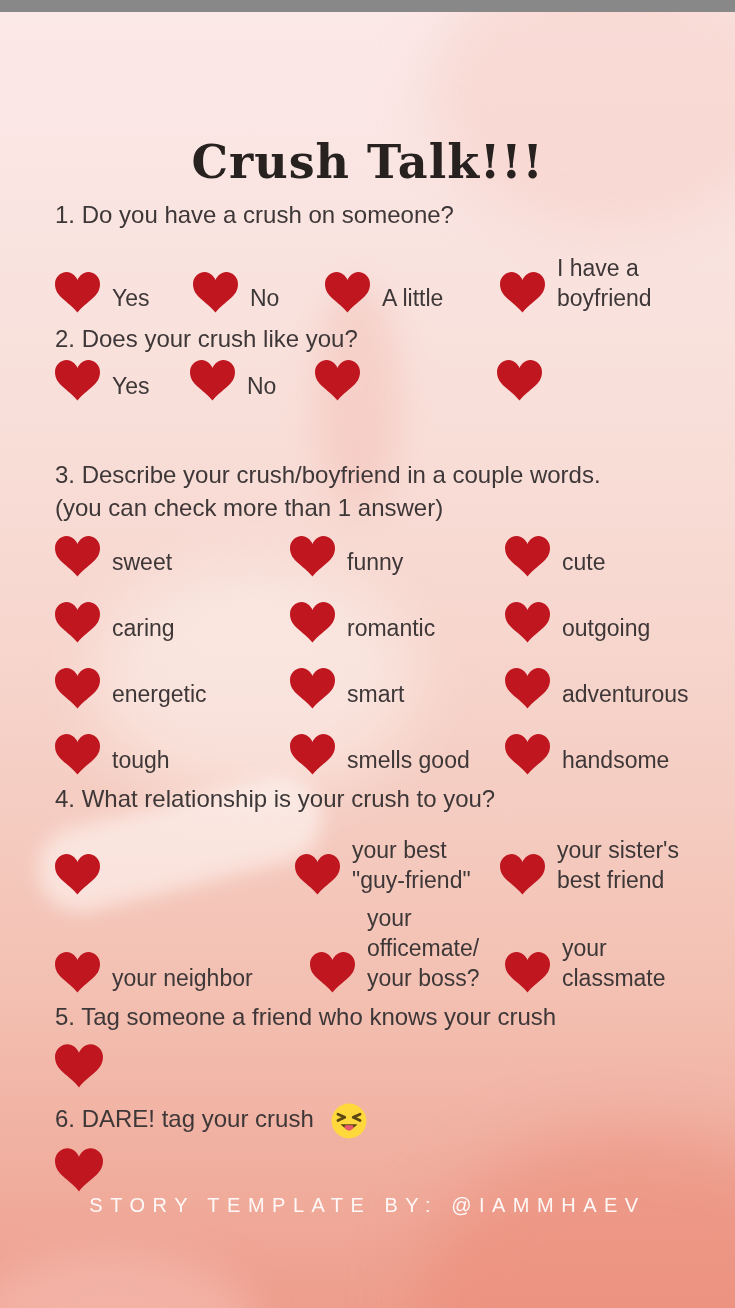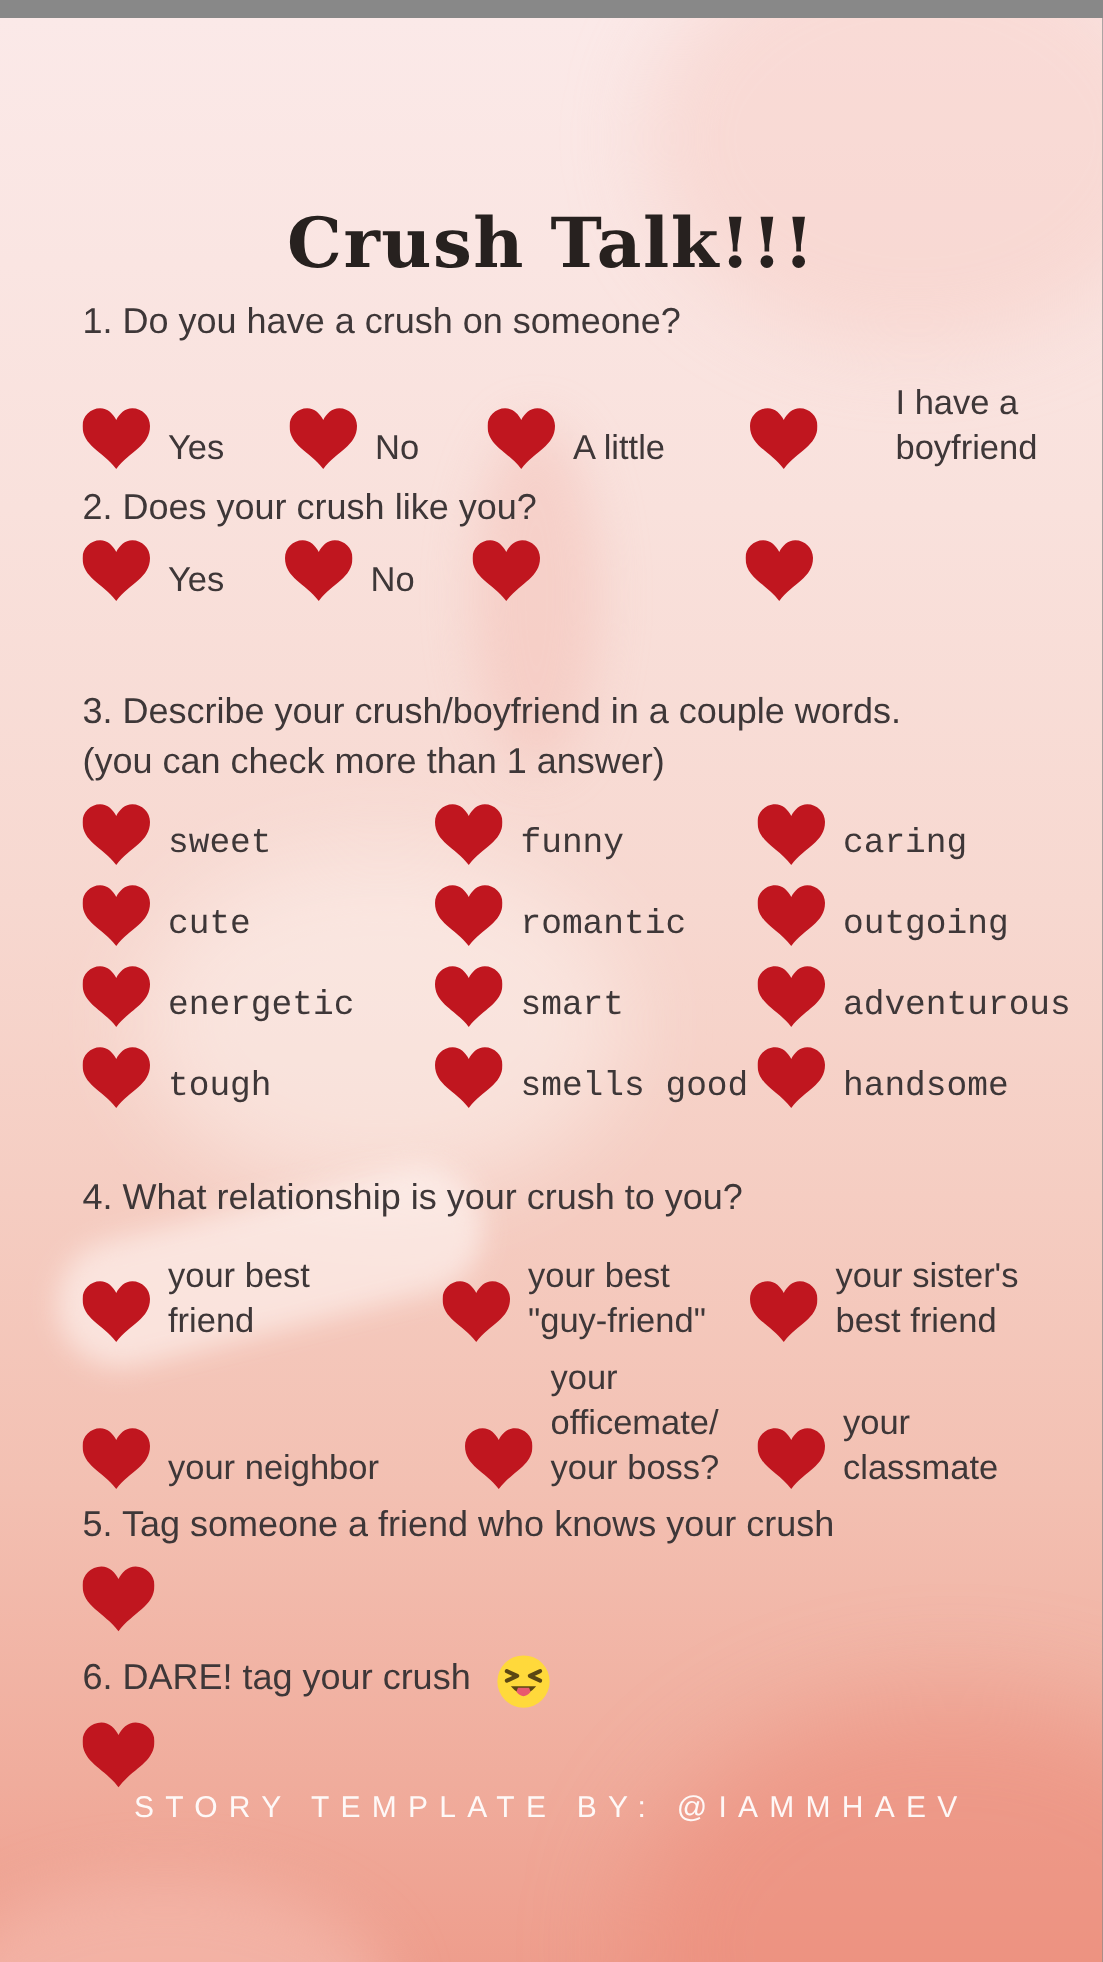--- a/index.html
+++ b/index.html
@@ -40,28 +40,28 @@
   .row{display:flex;}
   .opt{display:flex;align-items:flex-end;}
   .heart{flex:0 0 45px;width:45px;height:41px;margin-top:-4px;margin-right:12px;}
   .heart svg{width:100%;height:100%;display:block;}
   .heart-lg{width:48px;height:44px;display:block;}
   .heart-lg svg{width:100%;height:100%;display:block;}
   .opt-label{font-size:23px;line-height:30px;padding-top:5px;color:#3e3738;}
 
   
   .row-q1 .opt:nth-child(1){width:138px;} .row-q1 .opt:nth-child(2){width:132px;}
-  .row-q1 .opt:nth-child(3){width:175px;} .row-q1 .opt:nth-child(4){flex:1;gap:40px;}
+  .row-q1 .opt:nth-child(3){width:175px;} .row-q1 .opt:nth-child(4){flex:1;}
   .row-q1 .opt:nth-child(4) .opt-label{max-width:100px;}
 
   .row-q2 .opt:nth-child(1){width:135px;} .row-q2 .opt:nth-child(2){width:125px;}
   .row-q2 .opt:nth-child(3){width:182px;} .row-q2 .opt:nth-child(4){flex:1;}
   .row-q2 .opt:nth-child(3) .opt-label{max-width:140px;}
 
-  .grid-q3{display:grid;grid-template-columns:235px 215px 1fr;row-gap:17px;font-family:Liberation Mono, monospace;}
+  .grid-q3{display:grid;grid-template-columns:235px 215px 1fr;row-gap:29px;}
 
   .row-q4a .opt:nth-child(1){width:240px;} .row-q4a .opt:nth-child(2){width:205px;} .row-q4a .opt:nth-child(3){flex:1;}
   .row-q4a .opt:nth-child(1) .opt-label{max-width:110px;}
   .row-q4a .opt:nth-child(2) .opt-label{max-width:135px;}
   .row-q4a .opt:nth-child(3) .opt-label{max-width:135px;}
   .row-q4b .opt:nth-child(1){width:255px;} .row-q4b .opt:nth-child(2){width:195px;} .row-q4b .opt:nth-child(3){flex:1;}
   .row-q4b .opt:nth-child(2) .opt-label{max-width:130px;}
   .row-q4b .opt:nth-child(3) .opt-label{max-width:110px;}
 
   .q6-line{display:flex;}
@@ -184,29 +184,29 @@
   </svg>
 </span>
       <span class="opt-label">funny</span>
     </div>
     <div class="opt">
       <span class="heart">
   <svg viewBox="0 0 32 29" aria-hidden="true">
     <path fill="#c0161f" d="M23.6,0c-3.4,0-6.3,2.7-7.6,5.6C14.7,2.7,11.8,0,8.4,0C3.8,0,0,3.8,0,8.4c0,9.4,9.5,11.9,16,20.4c6.5-8.5,16-11,16-20.4C32,3.8,28.2,0,23.6,0z"></path>
   </svg>
 </span>
+      <span class="opt-label">cute</span>
+    </div>
+    <div class="opt">
+      <span class="heart">
+  <svg viewBox="0 0 32 29" aria-hidden="true">
+    <path fill="#c0161f" d="M23.6,0c-3.4,0-6.3,2.7-7.6,5.6C14.7,2.7,11.8,0,8.4,0C3.8,0,0,3.8,0,8.4c0,9.4,9.5,11.9,16,20.4c6.5-8.5,16-11,16-20.4C32,3.8,28.2,0,23.6,0z"></path>
+  </svg>
+</span>
       <span class="opt-label">caring</span>
-    </div>
-    <div class="opt">
-      <span class="heart">
-  <svg viewBox="0 0 32 29" aria-hidden="true">
-    <path fill="#c0161f" d="M23.6,0c-3.4,0-6.3,2.7-7.6,5.6C14.7,2.7,11.8,0,8.4,0C3.8,0,0,3.8,0,8.4c0,9.4,9.5,11.9,16,20.4c6.5-8.5,16-11,16-20.4C32,3.8,28.2,0,23.6,0z"></path>
-  </svg>
-</span>
-      <span class="opt-label">cute</span>
     </div>
     <div class="opt">
       <span class="heart">
   <svg viewBox="0 0 32 29" aria-hidden="true">
     <path fill="#c0161f" d="M23.6,0c-3.4,0-6.3,2.7-7.6,5.6C14.7,2.7,11.8,0,8.4,0C3.8,0,0,3.8,0,8.4c0,9.4,9.5,11.9,16,20.4c6.5-8.5,16-11,16-20.4C32,3.8,28.2,0,23.6,0z"></path>
   </svg>
 </span>
       <span class="opt-label">romantic</span>
     </div>
     <div class="opt">
@@ -270,21 +270,20 @@
   <div class="section" style="top:770px">
     <div class="q-label">4. What relationship is your crush to you?</div>
   </div>
   <div class="section row row-q4a" style="top:818px">
     <div class="opt">
       <span class="heart">
   <svg viewBox="0 0 32 29" aria-hidden="true">
     <path fill="#c0161f" d="M23.6,0c-3.4,0-6.3,2.7-7.6,5.6C14.7,2.7,11.8,0,8.4,0C3.8,0,0,3.8,0,8.4c0,9.4,9.5,11.9,16,20.4c6.5-8.5,16-11,16-20.4C32,3.8,28.2,0,23.6,0z"></path>
   </svg>
 </span>
-      <span class="opt-label">your best friend</span>
     </div>
     <div class="opt">
       <span class="heart">
   <svg viewBox="0 0 32 29" aria-hidden="true">
     <path fill="#c0161f" d="M23.6,0c-3.4,0-6.3,2.7-7.6,5.6C14.7,2.7,11.8,0,8.4,0C3.8,0,0,3.8,0,8.4c0,9.4,9.5,11.9,16,20.4c6.5-8.5,16-11,16-20.4C32,3.8,28.2,0,23.6,0z"></path>
   </svg>
 </span>
       <span class="opt-label">your best "guy-friend"</span>
     </div>
     <div class="opt">

